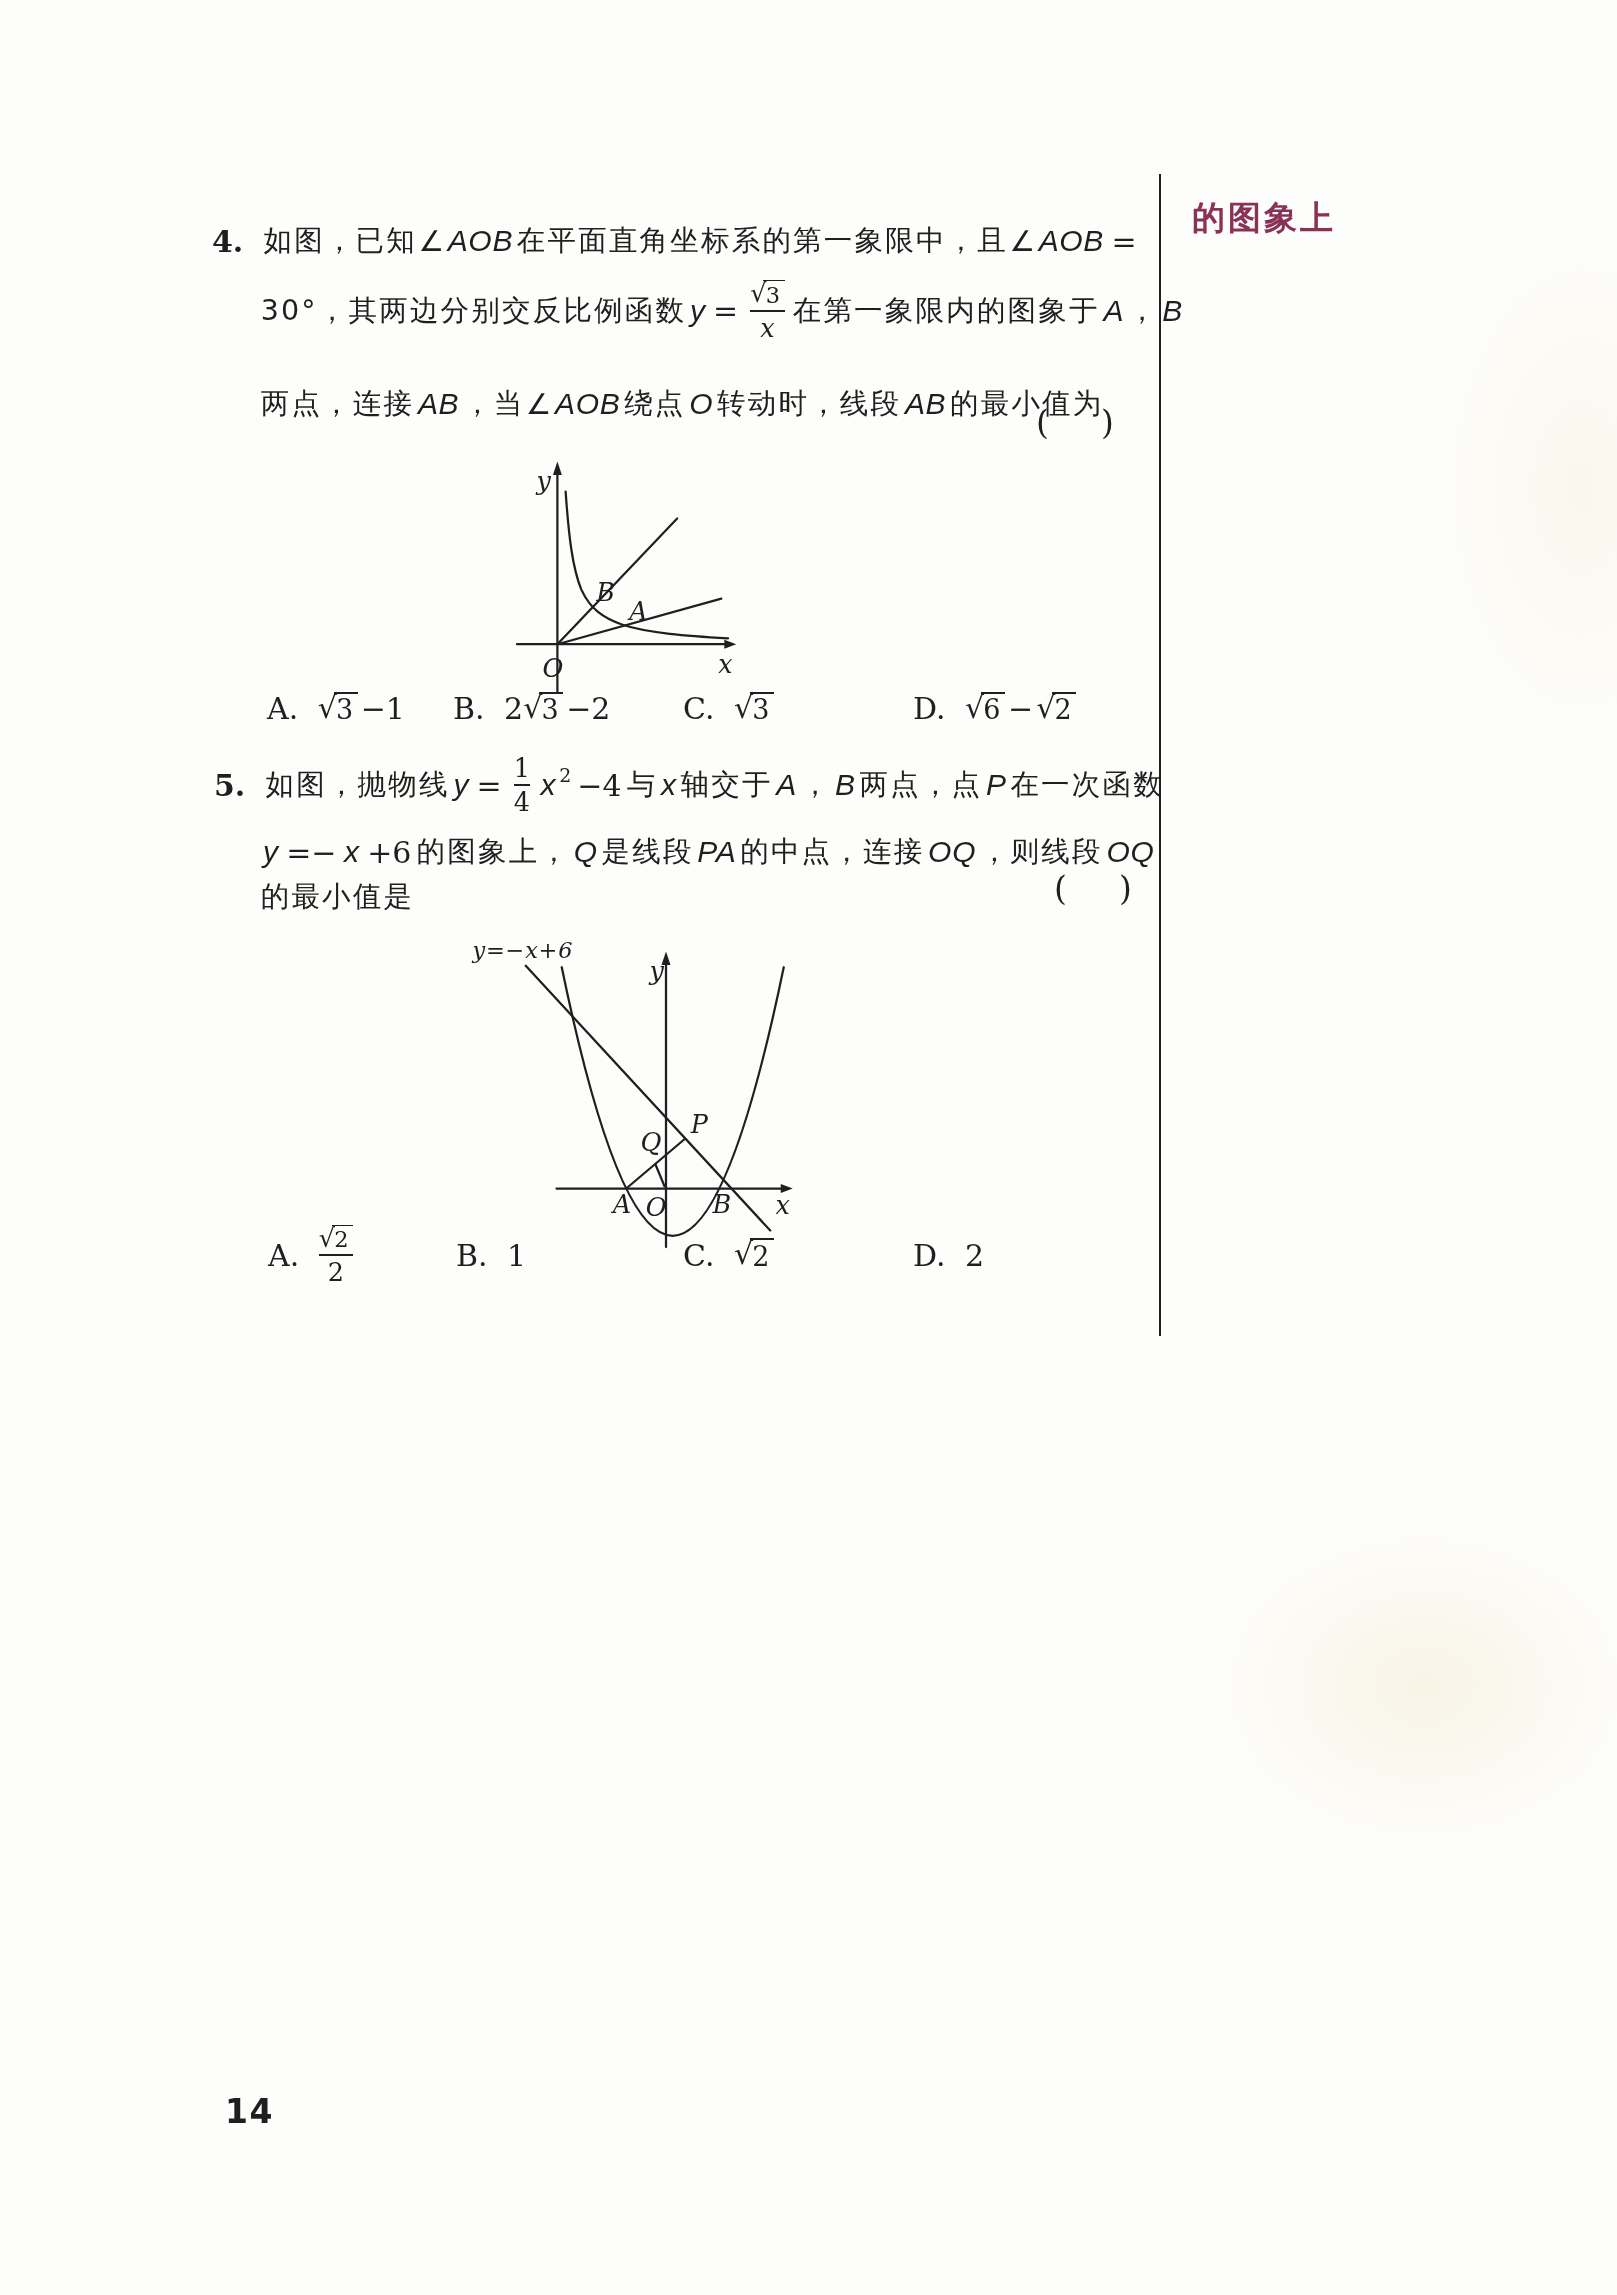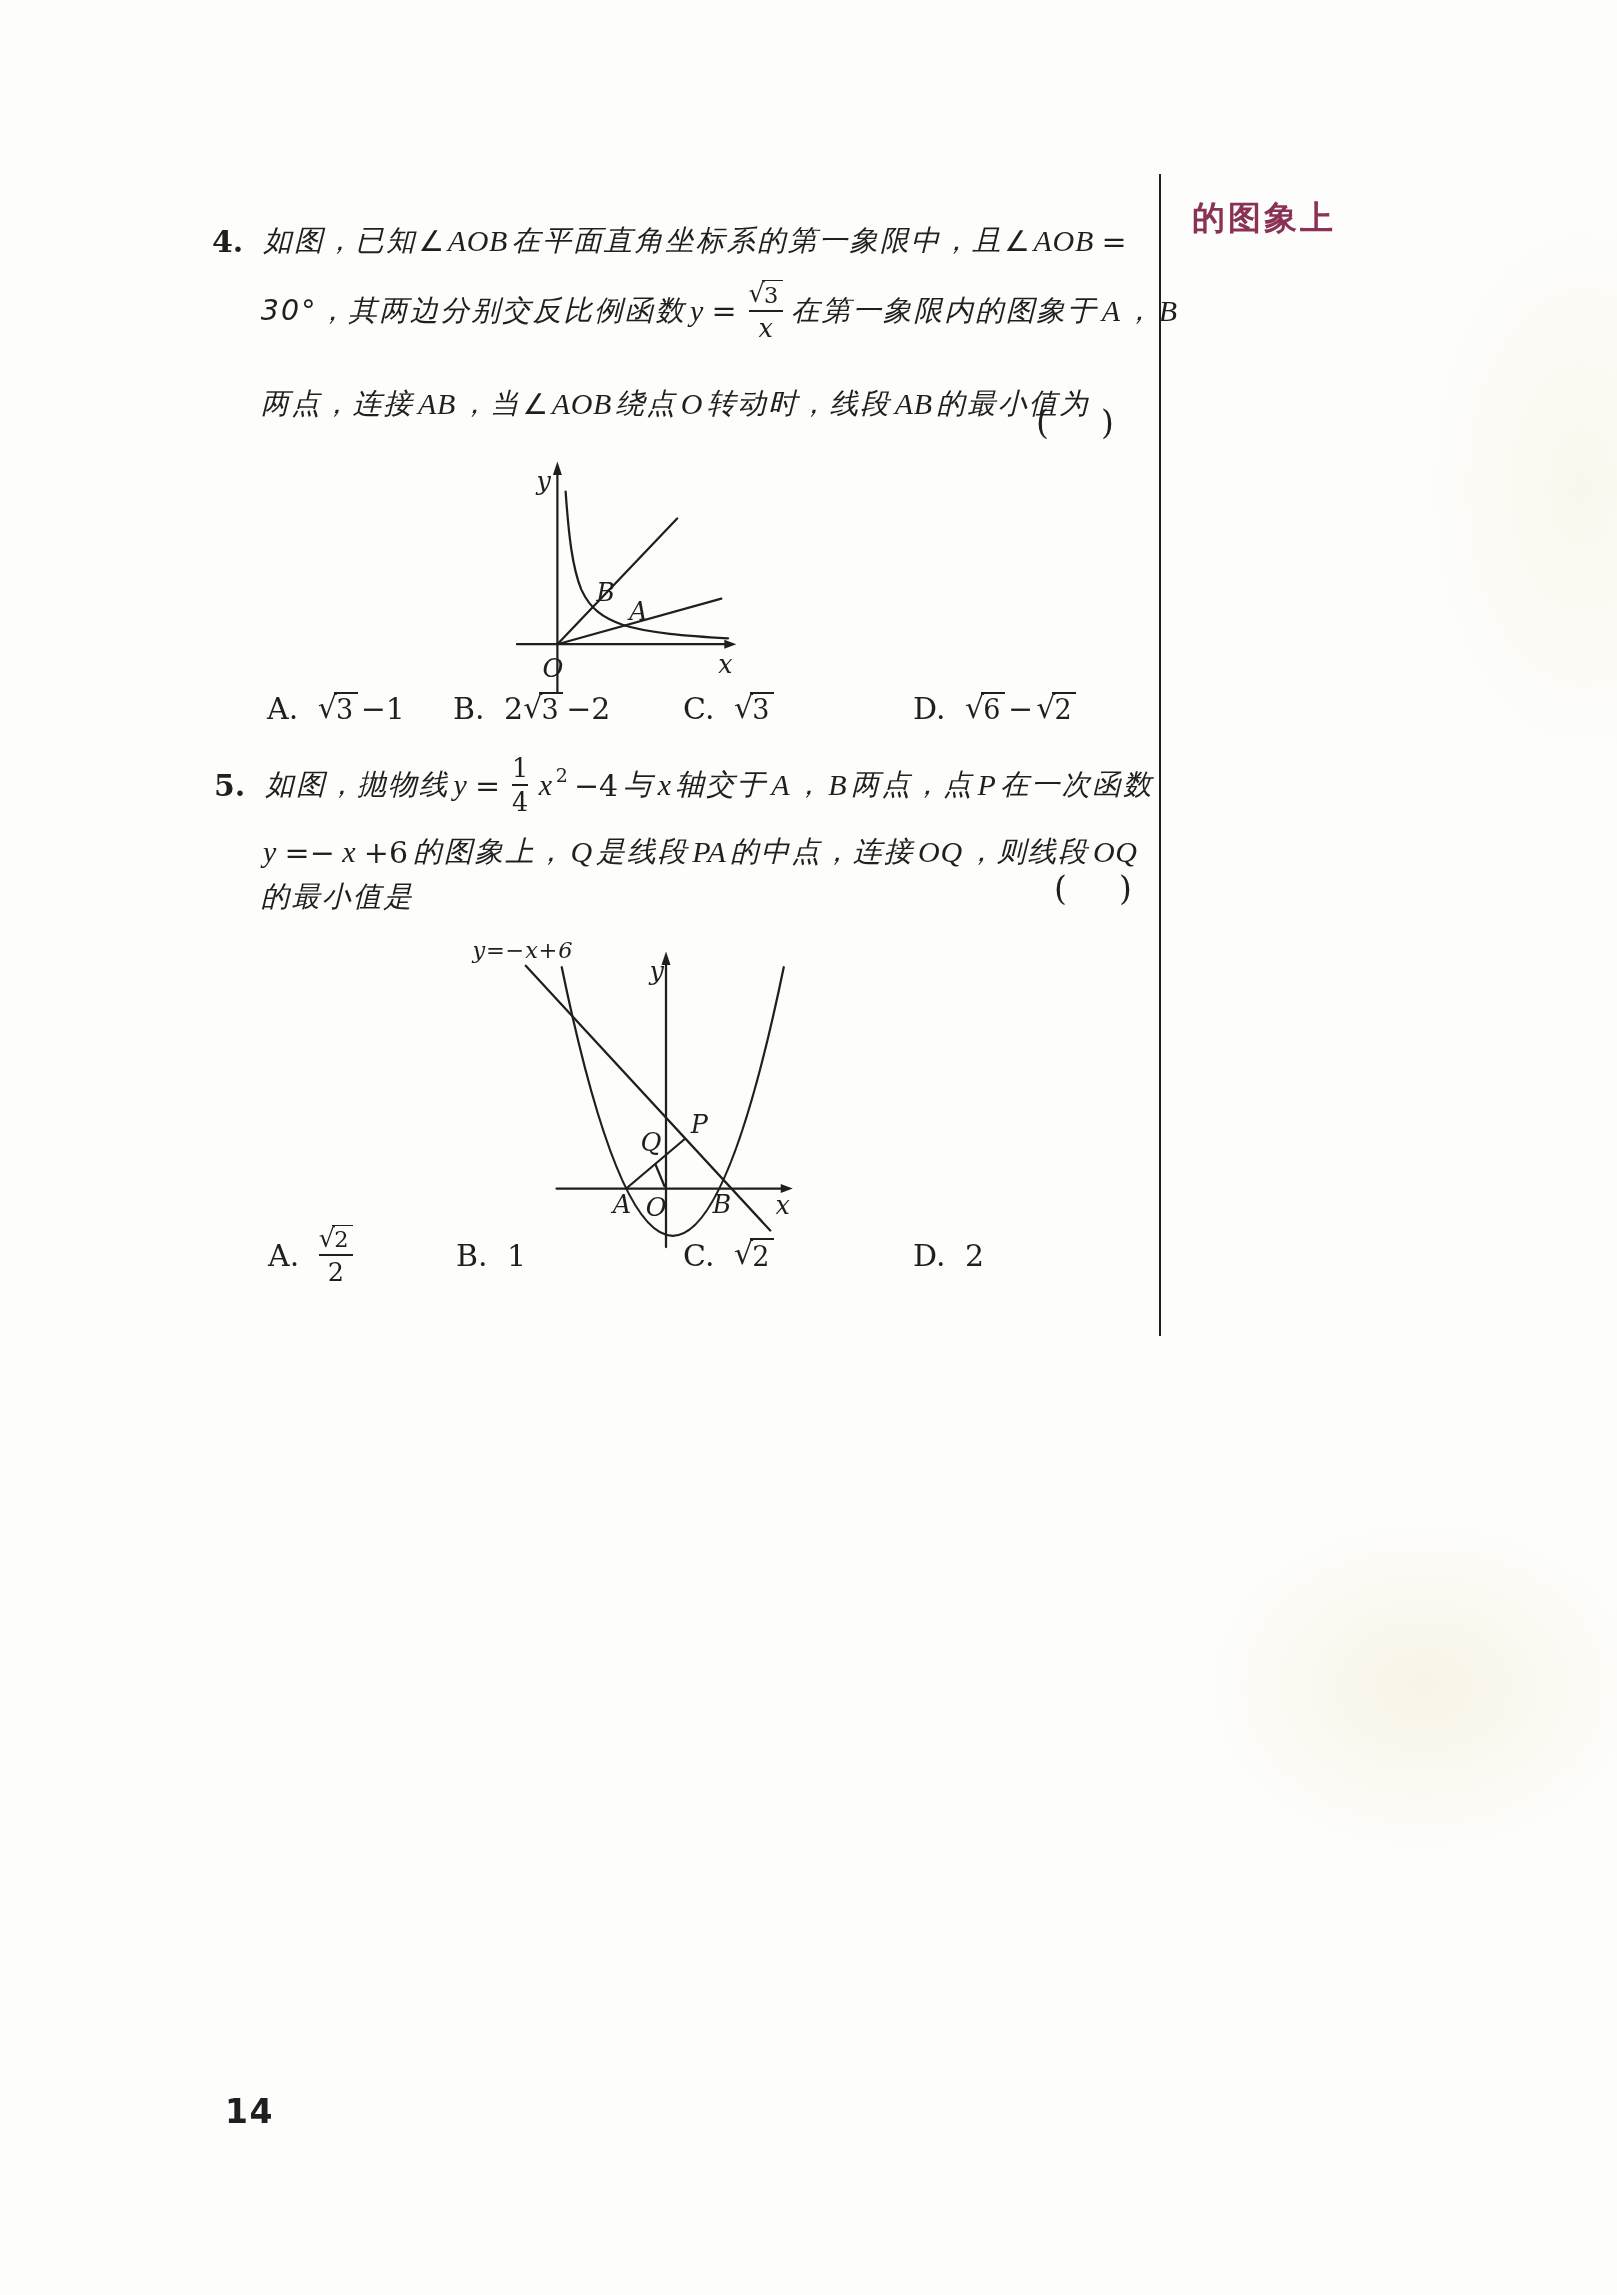--- a/index.html
+++ b/index.html
@@ -7,22 +7,22 @@
     position:relative; width:1617px; height:2295px; overflow:hidden;
     color:#1f1f1f;
     font-family:"DejaVu Sans", sans-serif;
     background:
       radial-gradient(315px 240px at 1424px 1686px, rgba(244,236,212,0.55), rgba(244,236,212,0) 70%),
       radial-gradient(225px 390px at 1581px 487px, rgba(246,240,220,0.45), rgba(246,240,220,0) 70%),
       #fdfdfb;
   }
   .line { position:absolute; display:flex; align-items:center; white-space:nowrap; font-size:28.5px; }
   .segwrap { display:contents; }
-  .seg-cn { letter-spacing:2.2px; padding:0 0.7px;font-style:italic; }
-  .seg-m  { font-family:Liberation Serif, serif; font-style:italic; font-size:30px; padding:0 3px; letter-spacing:0.7px; }
+  .seg-cn { letter-spacing:2.2px; padding:0 0.7px; }
+  .seg-m  { font-family:Liberation Sans, sans-serif; font-style:italic; font-size:30px; padding:0 3px; letter-spacing:0.7px; }
   .seg-sym{ font-family:"DejaVu Sans", sans-serif; padding:0 0.7px; }
   .seg-op { font-family:"DejaVu Serif", serif; font-size:30px; padding:0 4.5px; }
   .seg-sup{ font-family:"DejaVu Serif", serif; font-size:19px; position:relative; top:-9.7px; padding-right:1.5px; }
   .pnum { font-family:"DejaVu Serif", serif; font-weight:bold; font-size:30px; margin-right:19.5px; }
 
   .sqrt { display:inline-flex; align-items:flex-start; }
   .sqrt-sign { font-family:"DejaVu Sans", sans-serif; font-size:30px; line-height:1.05; }
   .sqrt-rad  { font-family:"DejaVu Serif", serif; font-size:27px; line-height:1.1;
                border-top:2.2px solid #1f1f1f; padding:1.5px 4.5px 0 2.2px; margin-left:-3px; }
 

